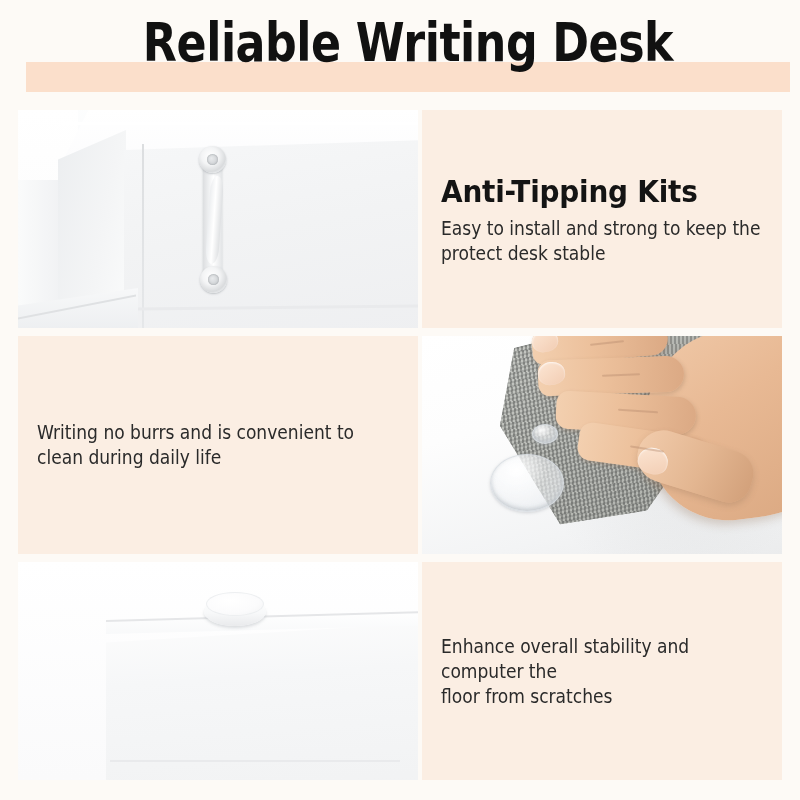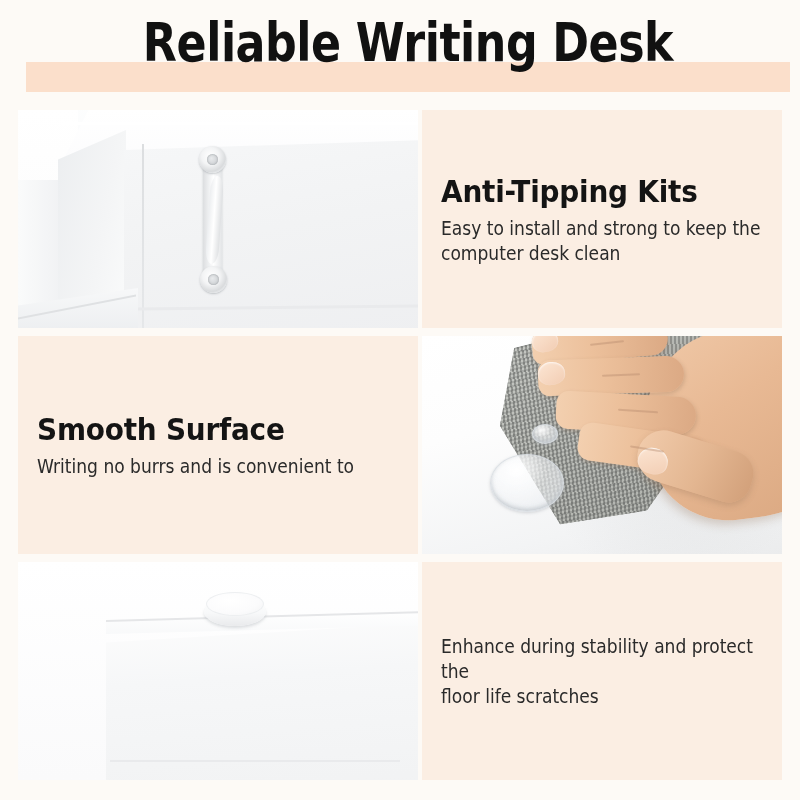--- a/index.html
+++ b/index.html
@@ -312,31 +312,31 @@
           <div class="screw screw-top"></div>
           <div class="screw screw-bot"></div>
         </div>
       </div>
     </div>
 
     <div class="cell cell-right panel-text">
       <div class="head">Anti-Tipping Kits</div>
       <div class="desc">
         <div>Easy to install and strong to keep the</div>
-        <div>computer desk clean</div>
+        <div>protect desk stable</div>
       </div>
     </div>
   </div>
 
   <div class="row row-2">
 
     <div class="cell cell-left panel-text">
-      <div class="head">Smooth Surface</div>
       <div class="desc">
         <div>Writing no burrs and is convenient to</div>
+        <div>clean during daily life</div>
       </div>
     </div>
 
     <div class="cell cell-right panel-img">
       <div class="img2">
         <div class="i2-table"></div>
         <div class="i2-shadow"></div>
         <div class="cloth"></div>
         <div class="cloth2"></div>
         <div class="drop drop-big"></div>
@@ -371,19 +371,19 @@
         <div class="i3-topface"></div>
         <div class="i3-edge"></div>
         <div class="i3-bottomline"></div>
         <div class="pad"></div>
         <div class="pad-top"></div>
       </div>
     </div>
 
     <div class="cell cell-right panel-text">
       <div class="desc">
-        <div>Enhance during stability and protect the</div>
-        <div>floor life scratches</div>
+        <div>Enhance overall stability and computer the</div>
+        <div>floor from scratches</div>
       </div>
     </div>
   </div>
 
 </div>
 
 </body></html>

